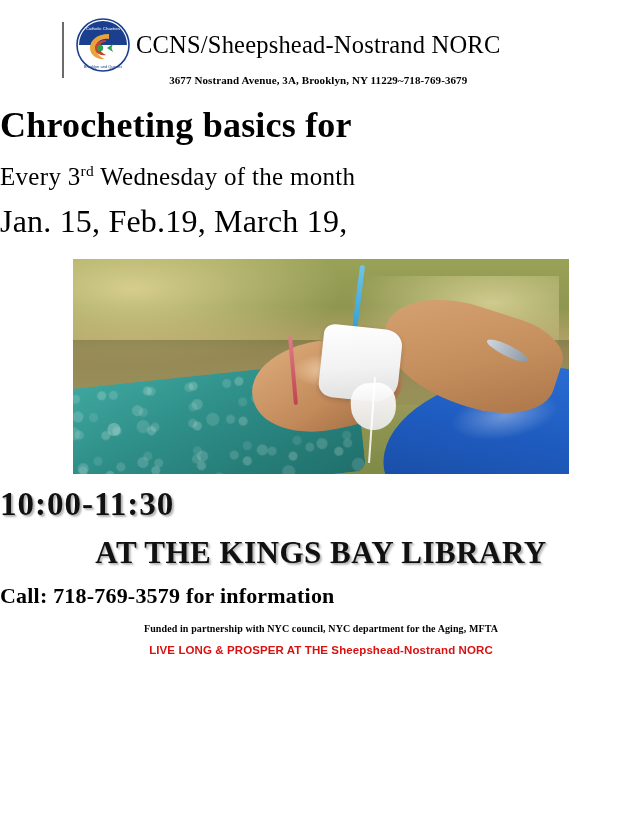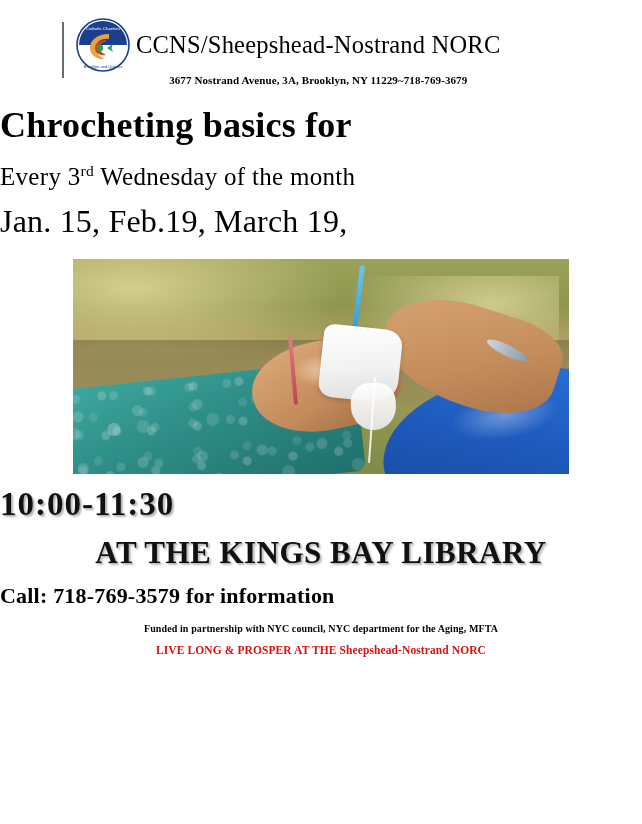--- a/index.html
+++ b/index.html
@@ -307,21 +307,21 @@
     text-align: center;
     margin-top: 14px;
     font-family: "Liberation Serif", serif;
     font-size: 10px;
     font-weight: bold;
     letter-spacing: 0.1px;
   }
   .tagline {
     text-align: center;
     margin-top: 10px;
-    font-family: Liberation Serif, serif;
+    font-family: Liberation Sans, sans-serif;
     font-size: 11.5px;
     font-weight: bold;
     color: #d81111;
     letter-spacing: 0.1px;
   }
 </style>
 </head>
 <body>
 
 <div class="flyer">

